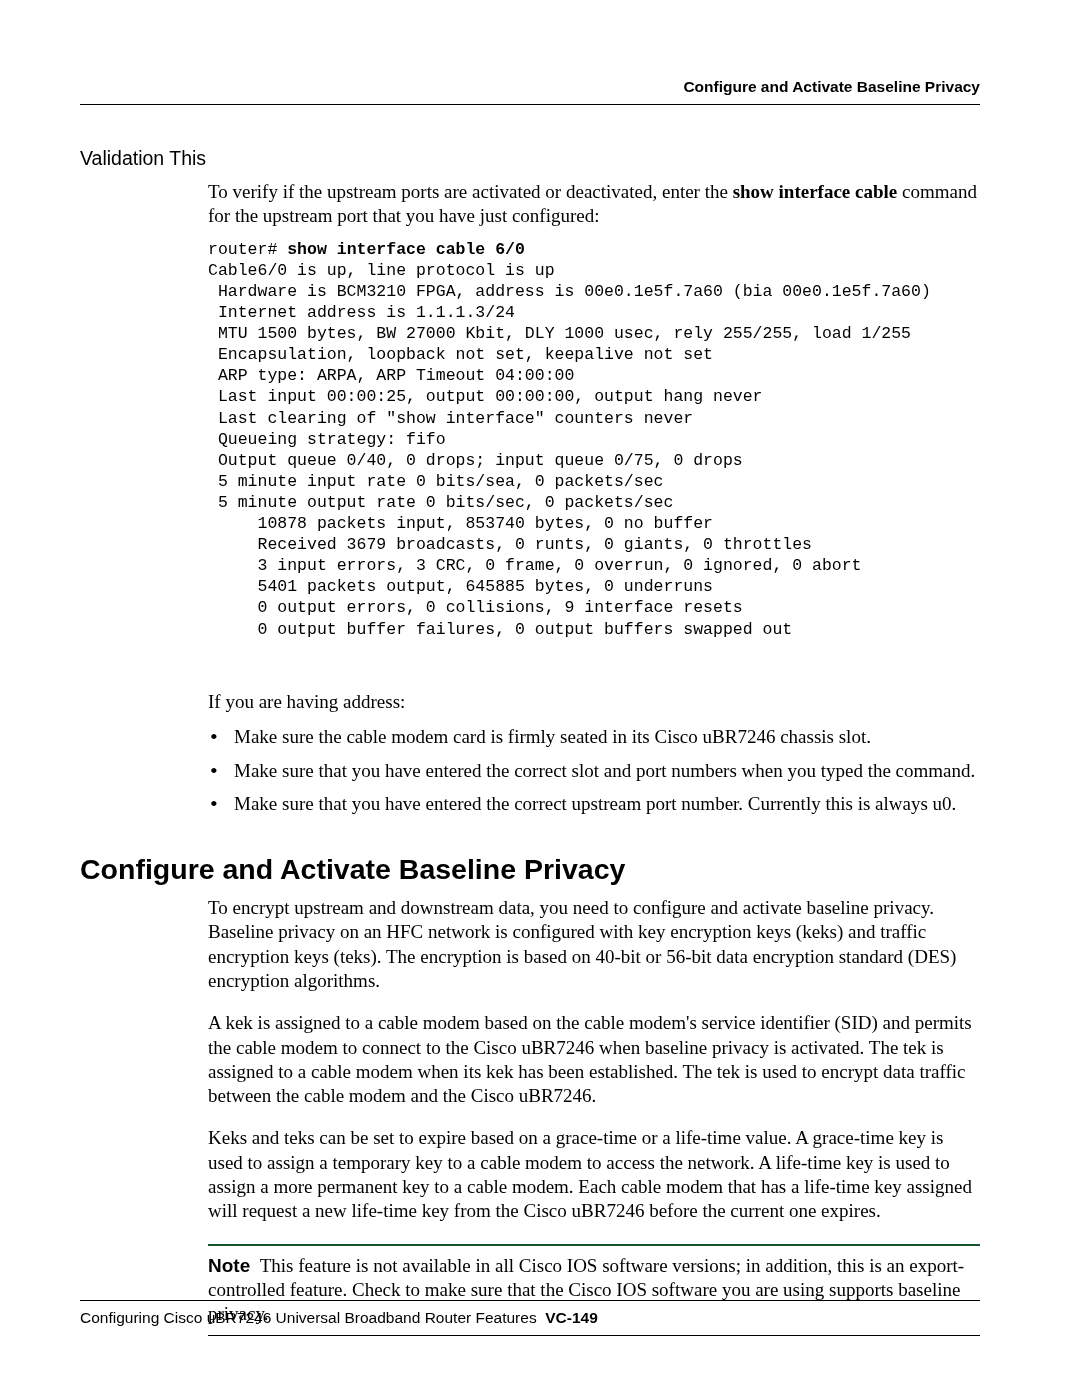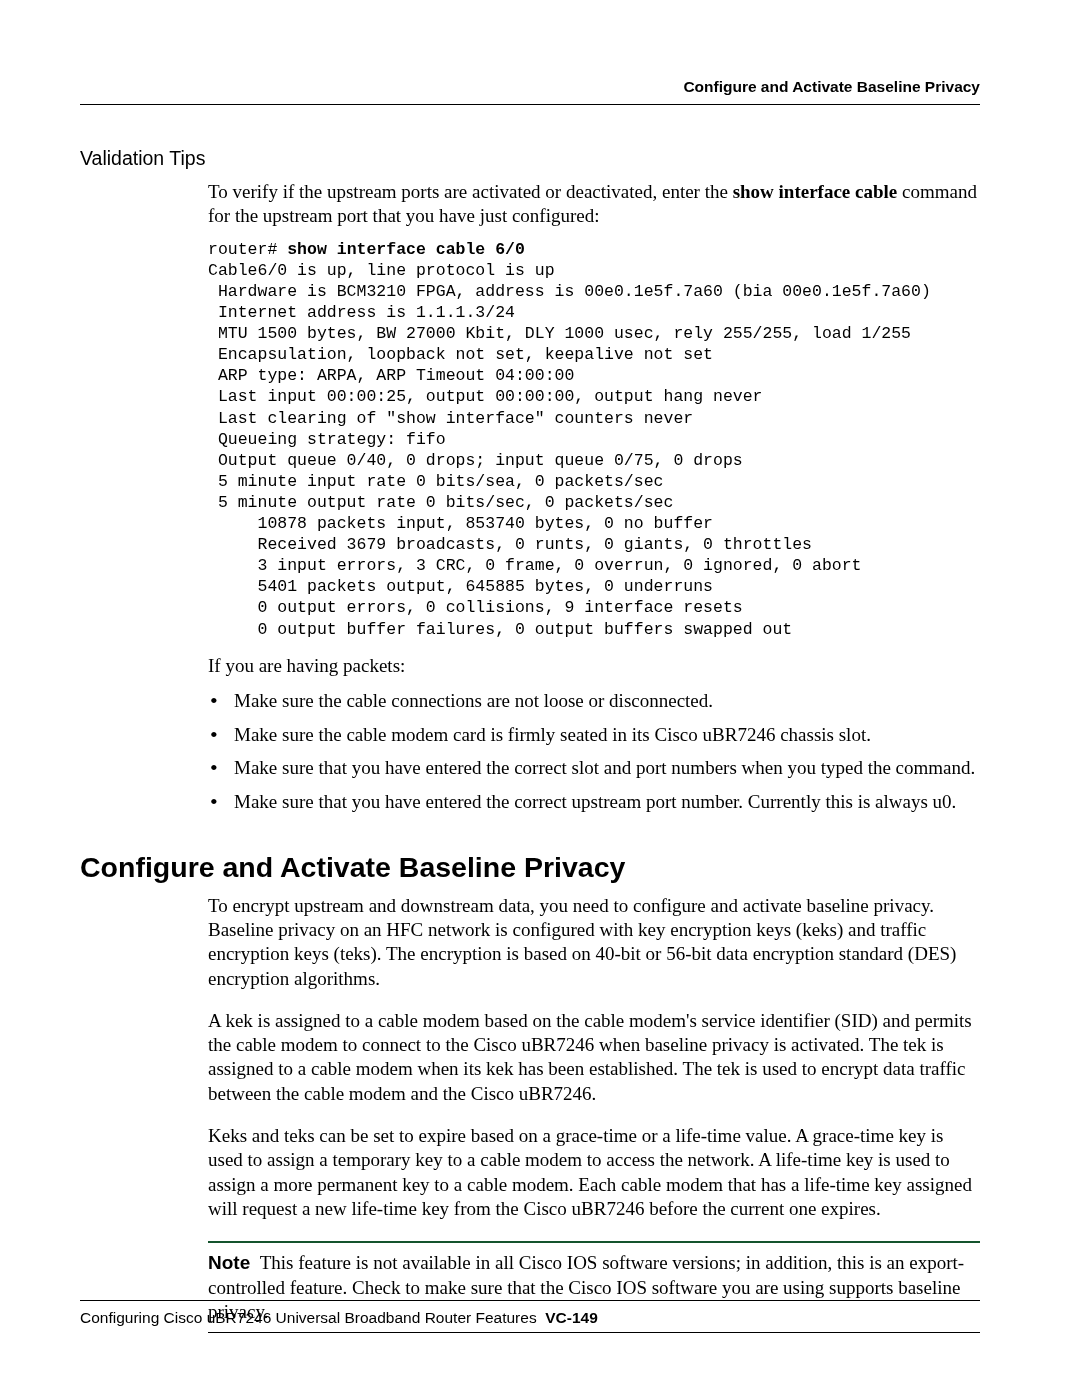--- a/index.html
+++ b/index.html
@@ -44,21 +44,21 @@
     font-weight: bold;
     font-family: Liberation Serif, serif;
   }
   .code-block {
     font-family: "Courier New", Courier, monospace;
     font-size: 16.5px;
     white-space: pre;
     line-height: 1.28;
     margin-left: 128px;
     margin-top: 6px;
-    margin-bottom: 14px;
+    margin-bottom: 50px;
   }
   .code-block .prompt {
     font-weight: normal;
   }
   .code-block .cmd {
     font-weight: bold;
   }
   ul.bullets {
     list-style: none;
     margin: 8px 0 36px 0;
@@ -123,21 +123,21 @@
   }
 </style>
 </head>
 <body>
 
 <div class="page">
 
   <div class="header-right">Configure and Activate Baseline Privacy</div>
   <div class="header-rule"></div>
 
-  <div class="sub-head">Validation Tips</div>
+  <div class="sub-head">Validation This</div>
   <div class="content-block">
     <p>
       <span>To verify if the upstream ports are activated or deactivated, enter the </span><span class="inline-bold">show interface cable</span><span> command for the upstream port that you have just configured:</span>
     </p>
   </div>
 
   <div class="code-block"><span class="prompt">router# </span><span class="cmd">show interface cable 6/0</span>
 <span>Cable6/0 is up, line protocol is up
  Hardware is BCM3210 FPGA, address is 00e0.1e5f.7a60 (bia 00e0.1e5f.7a60)
  Internet address is 1.1.1.3/24
@@ -151,23 +151,22 @@
  5 minute input rate 0 bits/sea, 0 packets/sec
  5 minute output rate 0 bits/sec, 0 packets/sec
      10878 packets input, 853740 bytes, 0 no buffer
      Received 3679 broadcasts, 0 runts, 0 giants, 0 throttles
      3 input errors, 3 CRC, 0 frame, 0 overrun, 0 ignored, 0 abort
      5401 packets output, 645885 bytes, 0 underruns
      0 output errors, 0 collisions, 9 interface resets
      0 output buffer failures, 0 output buffers swapped out</span></div>
 
   <div class="content-block">
-    <p>If you are having packets:</p>
+    <p>If you are having address:</p>
     <ul class="bullets">
-      <li>Make sure the cable connections are not loose or disconnected.</li>
       <li>Make sure the cable modem card is firmly seated in its Cisco uBR7246 chassis slot.</li>
       <li>Make sure that you have entered the correct slot and port numbers when you typed the command.</li>
       <li>Make sure that you have entered the correct upstream port number. Currently this is always u0.</li>
     </ul>
   </div>
 
   <h2 class="section-head">Configure and Activate Baseline Privacy</h2>
   <div class="para">To encrypt upstream and downstream data, you need to configure and activate baseline privacy. Baseline privacy on an HFC network is configured with key encryption keys (keks) and traffic encryption keys (teks). The encryption is based on 40-bit or 56-bit data encryption standard (DES) encryption algorithms.</div>
   <div class="para">A kek is assigned to a cable modem based on the cable modem's service identifier (SID) and permits the cable modem to connect to the Cisco uBR7246 when baseline privacy is activated. The tek is assigned to a cable modem when its kek has been established. The tek is used to encrypt data traffic between the cable modem and the Cisco uBR7246.</div>
   <div class="para">Keks and teks can be set to expire based on a grace-time or a life-time value. A grace-time key is used to assign a temporary key to a cable modem to access the network. A life-time key is used to assign a more permanent key to a cable modem. Each cable modem that has a life-time key assigned will request a new life-time key from the Cisco uBR7246 before the current one expires.</div>

